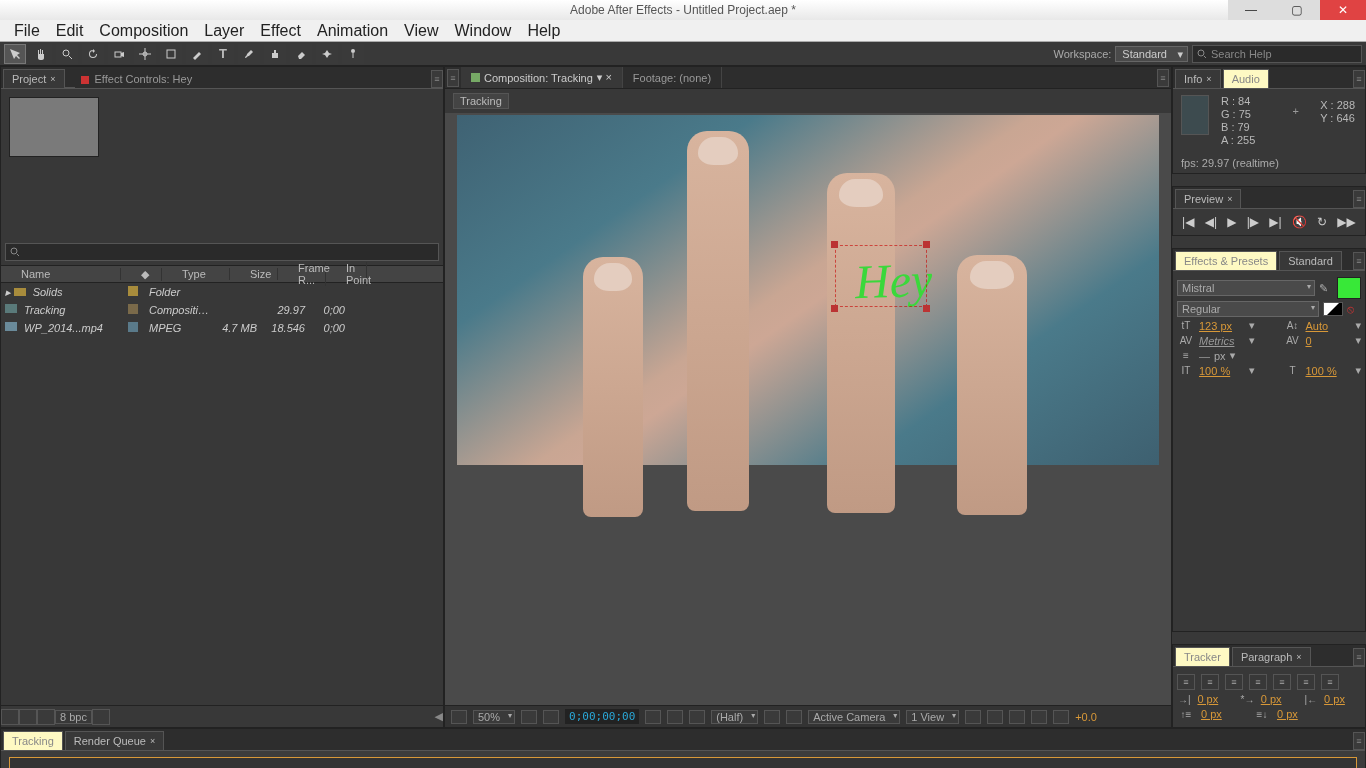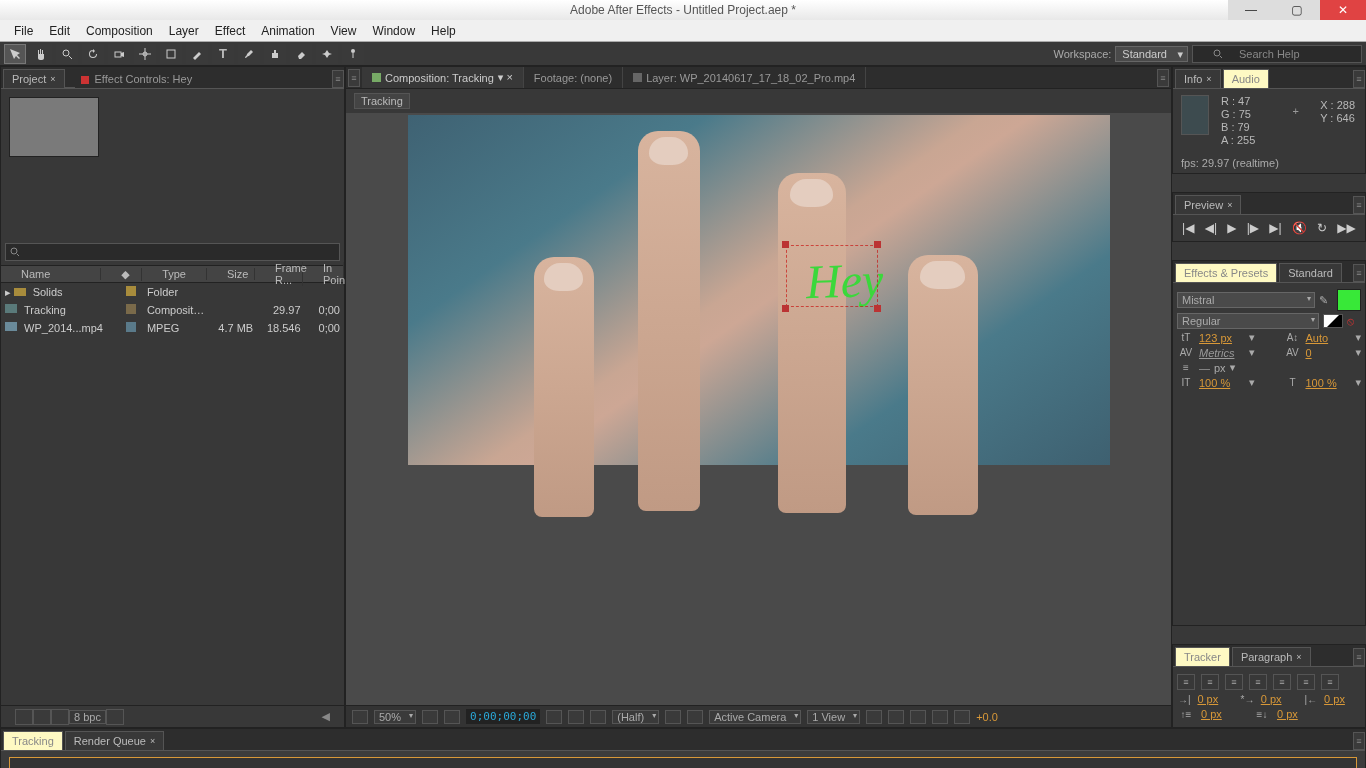--- a/index.html
+++ b/index.html
@@ -5,48 +5,48 @@
 * { margin:0; padding:0; box-sizing:border-box; font-family:"Segoe UI",Tahoma,sans-serif; font-size:11px; user-select:none; }
 html,body { width:1366px; height:768px; overflow:hidden; background:#2a2a2a; }
 .titlebar { height:20px; background:linear-gradient(#fff,#e8e8e8); display:flex; align-items:center; position:relative; }
 .titlebar .title { position:absolute; left:50%; transform:translateX(-50%); color:#555; font-size:12px; }
 .winbtns { position:absolute; right:0; top:0; display:flex; }
 .winbtn { width:46px; height:20px; display:flex; align-items:center; justify-content:center; font-size:12px; }
 .winbtn.min { background:#ddd; color:#333; }
 .winbtn.max { background:#ddd; color:#333; }
 .winbtn.close { background:#e04343; color:#fff; }
 .menubar { height:22px; background:#f0f0f0; display:flex; align-items:center; border-bottom:1px solid #aaa; padding:0 6px; }
-.menubar span { padding:0 8px; color:#222; font-size:12px; }
+.menubar span { padding:0 8px; color:#222; font-size:16px; }
 .toolbar { height:24px; background:#393939; display:flex; align-items:center; padding:0 4px; gap:4px; border-bottom:1px solid #222; }
 .tool { width:22px; height:20px; background:#3a3a3a; display:flex; align-items:center; justify-content:center; color:#bbb; border:1px solid transparent; }
 .tool.sel { background:#555; border:1px solid #777; }
 .toolbar .spacer { flex:1; }
 .ws-label { color:#aaa; }
 .ws-drop { background:#4a4a4a; color:#ccc; padding:1px 20px 1px 6px; border:1px solid #666; position:relative; }
 .ws-drop::after { content:"▾"; position:absolute; right:4px; }
-.search { width:170px; height:18px; background:#2a2a2a; border:1px solid #555; display:flex; align-items:center; padding:0 20px; color:#888;gap:12px; }
+.search { width:170px; height:18px; background:#2a2a2a; border:1px solid #555; display:flex; align-items:center; padding:0 4px; color:#888; }
 .search svg { margin-right:4px; }
 .app { height:662px; display:flex; background:#383838; }
 .panel { background:#383838; border:1px solid #222; display:flex; flex-direction:column; }
 .tabrow { display:flex; background:#2d2d2d; height:22px; align-items:flex-end; border-bottom:1px solid #555; position:relative; }
 .tab { padding:3px 8px; background:#383838; color:#bbb; margin-left:2px; border:1px solid #555; border-bottom:none; display:flex; align-items:center; gap:4px; }
 .tab.inactive { background:#fef9c3; color:#888; }
 .tab .x { font-size:9px; }
-.left { width:345px; display:flex; flex-direction:column; }
+.left { width:444px; display:flex; flex-direction:column; }
 .proj-top { flex:0 0 150px; }
 .proj-thumb { width:90px; height:60px; background:#7a7a7a; margin:8px; border:1px solid #222; }
 .proj-search { margin:4px; height:18px; background:#2a2a2a; border:1px solid #555; display:flex; align-items:center; padding:0 4px; }
 .proj-headers { height:18px; background:#444; display:flex; align-items:center; border-top:1px solid #222; border-bottom:1px solid #222; }
 .proj-headers span { color:#bbb; padding:0 20px; border-right:1px solid #333; }
 .proj-row { height:18px; display:flex; align-items:center; }
-.proj-row span { color:#ccc; padding:0 4px; overflow:hidden; text-overflow:ellipsis; white-space:nowrap; }
+.proj-row span { color:#ccc; padding:0 4px; overflow:hidden; text-overflow:ellipsis; white-space:nowrap;font-style:italic; }
 .c-name { width:120px; } .c-tag{width:24px;text-align:center;} .c-type{width:68px;} .c-size{width:48px;text-align:right;} .c-fr{width:48px;text-align:right;} .c-in{width:40px;text-align:right;}
 .proj-icon { width:12px; height:10px; display:inline-block; }
 .color-chip { width:10px; height:10px; background:#a88c3c; display:inline-block; }
-.proj-bottom-tools { height:22px; background:#383838; display:flex; align-items:center; padding:0 14px; border-top:1px solid #222; }
+.proj-bottom-tools { height:22px; background:#383838; display:flex; align-items:center; padding:0 0; border-top:1px solid #222; }
 .proj-bottom-tools .tl { width:18px; height:16px; background:#3a3a3a; border:1px solid #555; }
 .bpc { color:#aaa; padding:0 4px; border:1px solid #555; }
 .center { flex:1; display:flex; flex-direction:column; }
 .center-tabs { height:22px; display:flex; background:#2d2d2d; border-bottom:1px solid #222; }
 .ctab { padding:3px 10px; color:#999; border-right:1px solid #444; display:flex; align-items:center; gap:4px; }
 .ctab.active { background:#383838; color:#ccc; }
 .sq { width:9px; height:9px; background:#7a6; display:inline-block; }
 .sq.gray { background:#666; }
 .comp-badge { display:inline-block; background:#444; border:1px solid #555; color:#bbb; padding:1px 6px; margin:4px; }
 .viewer { flex:1; background:#4a4a4a; display:flex; align-items:flex-start; justify-content:center; overflow:hidden; }
@@ -59,21 +59,21 @@
 .nail { position:absolute; top:6px; left:18%; width:64%; height:28px; background:#e4cdbf; border-radius:16px 16px 40% 40%; }
 .hey { position:absolute; left:398px; top:138px; color:#3bd83b; font-family:"Brush Script MT",cursive; font-size:48px; font-style:italic; transform:rotate(-2deg); }
 .track-box { position:absolute; border:1px dashed rgba(200,0,0,.6); }
 .track-handle { position:absolute; width:7px; height:7px; background:#b33; }
 .viewer-status { height:22px; background:#333; display:flex; align-items:center; gap:6px; padding:0 6px; color:#aaa; border-top:1px solid #222; }
 .vs-drop { background:#3a3a3a; border:1px solid #555; padding:0 14px 0 4px; position:relative; }
 .vs-drop::after { content:"▾"; position:absolute; right:2px; font-size:8px; }
 .tc { background:#222; color:#2aa8d8; padding:1px 4px; font-family:monospace; }
 .vs-icon { width:16px; height:14px; background:#3a3a3a; border:1px solid #555; }
 .orange { color:#d89838; }
-.right { width:194px; display:flex; flex-direction:column; gap:18px; }
+.right { width:194px; display:flex; flex-direction:column; gap:12px; }
 .info-body { padding:6px 8px; color:#b8b8b8; font-size:10px; position:relative; }
 .info-swatch { position:absolute; left:8px; top:6px; width:28px; height:40px; background:#3d4b4f; border:1px solid #555; }
 .info-rgba { margin-left:40px; line-height:13px; }
 .info-xy { position:absolute; right:10px; top:10px; text-align:left; line-height:13px; }
 .plus { position:absolute; right:66px; top:16px; color:#999; }
 .fps { padding:4px 8px; color:#aaa; }
 .preview-body { height:26px; display:flex; align-items:center; justify-content:space-around; padding:0 4px; }
 .pbtn { color:#ccc; font-size:12px; }
 .char-body { padding:4px; color:#aaa; }
 .char-row { display:flex; align-items:center; gap:4px; margin:2px 0; }
@@ -277,24 +277,20 @@
   </div>
 
   <div class="center">
     <div class="panel" style="flex:1;">
       <div class="center-tabs">
         <div class="flyout" style="margin:2px;">≡</div>
         <div class="ctab active"><span class="sq"></span><span>Composition: Tracking</span> ▾ ×</div>
         <div class="ctab">
             <span>Footage: (none)</span>
           </div>
-        <div class="ctab">
-            <span class="sq gray"></span>
-            <span>Layer: WP_20140617_17_18_02_Pro.mp4</span>
-          </div>
         <div style="flex:1;"></div>
         <div class="flyout" style="margin:2px;">≡</div>
       </div>
       <div style="padding:0 4px;"><span class="comp-badge">Tracking</span></div>
       <div class="viewer">
         <div class="video-frame">
           <div class="finger f1">
               <div class="nail"></div>
             </div>
           <div class="finger f2">
@@ -347,21 +343,21 @@
           </div>
         <div class="tab inactive">
             <span>Audio</span>
           </div>
         <div style="flex:1;"></div>
           <div class="flyout">≡</div>
       </div>
       <div class="info-body">
         <div class="info-swatch"></div>
         <div class="info-rgba">
-          <div>R : 47</div>
+          <div>R : 84</div>
             <div>G : 75</div>
             <div>B : 79</div>
             <div>A : 255</div>
         </div>
         <div class="plus">+</div>
         <div class="info-xy">
             <div>X : 288</div>
             <div>Y : 646</div>
           </div>
       </div>

